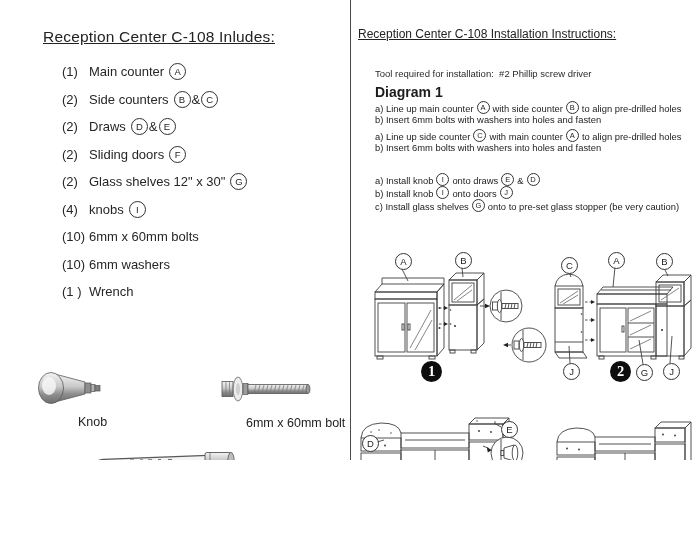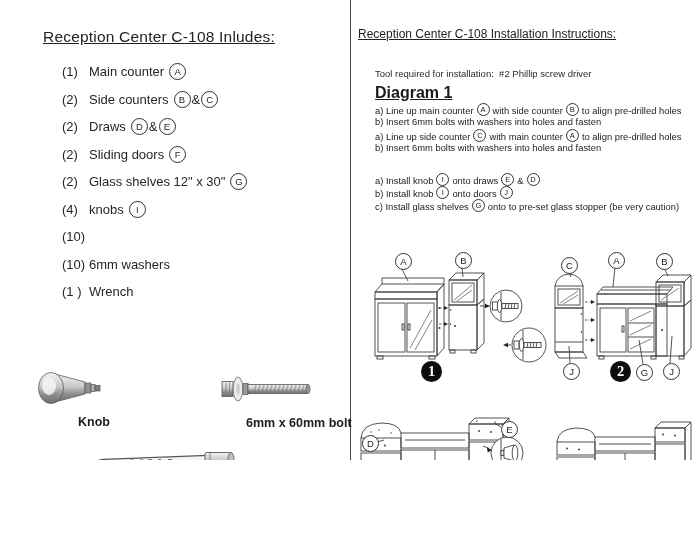--- a/index.html
+++ b/index.html
@@ -12,31 +12,31 @@
               letter-spacing:.2px;color:#222;}
   .inc-list{position:absolute;left:62px;top:58px;width:280px;}
   .inc-row{height:27.5px;display:flex;align-items:center;font-size:13px;color:#262626;}
   .inc-qty{min-width:27px;}
   .inc-label{margin-right:5px;}
   .circ{display:inline-flex;align-items:center;justify-content:center;flex:none;
         width:15px;height:15px;border:1.3px solid #2e2e2e;border-radius:50%;
         font-size:9.5px;line-height:1;background:#fff;}
   .amp{margin:0 1px;}
 
-  .hw-label{position:absolute;font-size:12.5px;font-weight:bold;color:#1d1d1d;line-height:1.45;padding-left:18px;}
+  .hw-label{position:absolute;font-size:12.5px;font-weight:normal;color:#1d1d1d;line-height:1.45;padding-left:18px;}
   .knob-img{position:absolute;left:36px;top:366px;}
   .bolt-img{position:absolute;left:220px;top:372px;}
   .wrench-img{position:absolute;left:60px;top:444px;}
 
   
   .title-right{position:absolute;left:358px;top:27px;font-size:12px;text-decoration:underline;color:#222;}
   .tool-line{position:absolute;left:375px;top:68px;font-size:9.5px;white-space:pre;color:#2a2a2a;}
   .sec{position:absolute;left:375px;width:320px;}
   .sec-1{top:84px;} .sec-2{top:129px;} .sec-3{top:173px;}
-  .sec-head{font-size:16px;font-weight:bold;text-decoration:underline;margin-bottom:1px;}
+  .sec-head{font-size:14px;font-weight:bold;margin-bottom:1px;}
   .step{display:flex;align-items:flex-end;gap:3px;font-size:9.4px;line-height:11.5px;white-space:nowrap;}
   .circ-s{display:inline-flex;align-items:center;justify-content:center;flex:none;
           width:11px;height:11px;border:1px solid #333;border-radius:50%;
           font-size:7.5px;line-height:1;background:#fff;}
 
   
   .diagram-area{position:absolute;left:351px;top:244px;width:349px;height:295px;}
   .diagram-area svg{position:absolute;left:0;top:0;}
   .dlabel{position:absolute;width:15px;height:15px;border:1.1px solid #333;border-radius:50%;
           display:flex;align-items:center;justify-content:center;font-size:9.5px;line-height:1;
@@ -89,20 +89,21 @@
       <span class="inc-label">Glass shelves 12" x 30"</span>
       <span class="circ">G</span>
     </div>
     <div class="inc-row">
       <span class="inc-qty">(4)</span>
       <span class="inc-label">knobs</span>
       <span class="circ">I</span>
     </div>
     <div class="inc-row">
       <span class="inc-qty">(10)</span>
+      <span class="inc-label">6mm x 60mm bolts</span>
     </div>
     <div class="inc-row">
       <span class="inc-qty">(10)</span>
       <span class="inc-label">6mm washers</span>
     </div>
     <div class="inc-row">
       <span class="inc-qty">(1 )</span>
       <span class="inc-label">Wrench</span>
     </div>
   </div>

